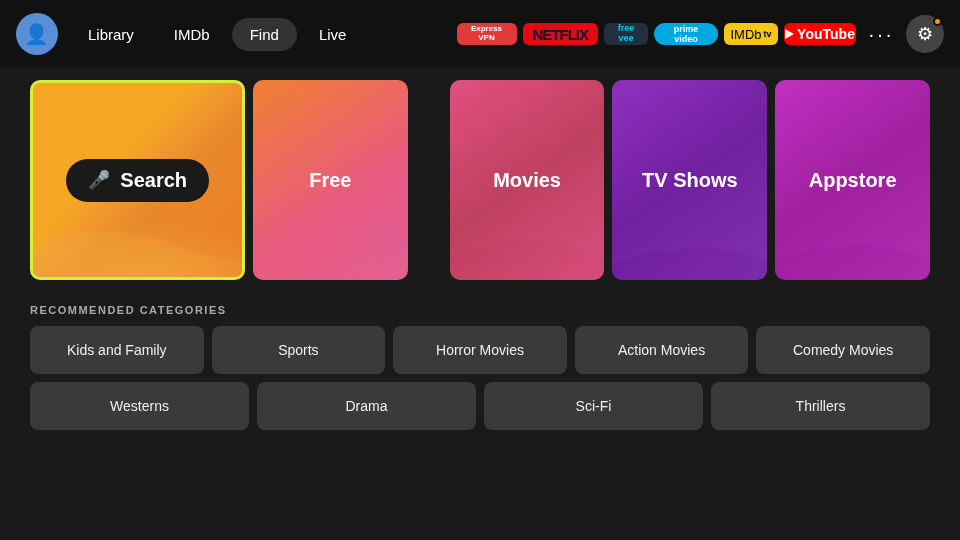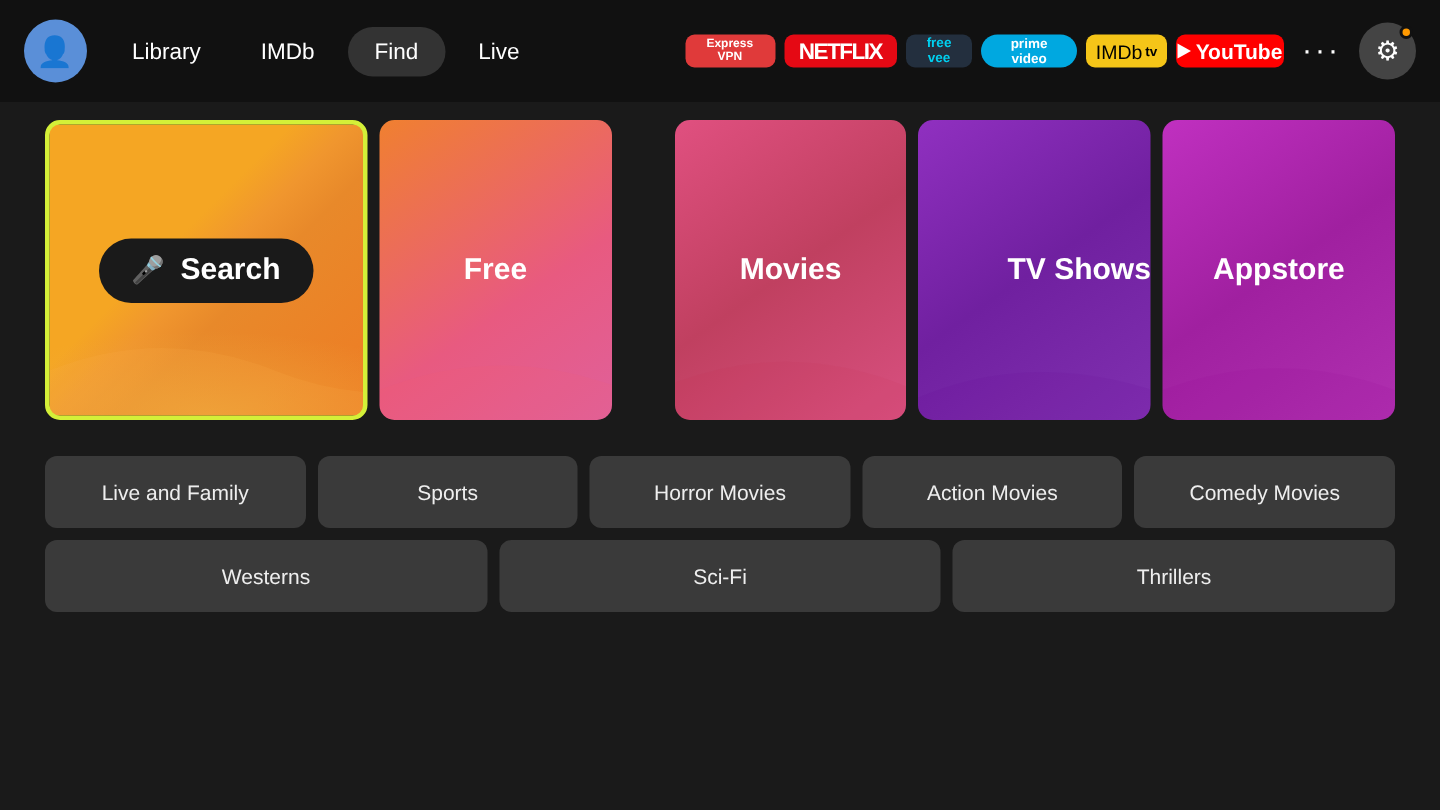--- a/index.html
+++ b/index.html
@@ -71,21 +71,21 @@
       display: flex;
       align-items: center;
       justify-content: center;
       font-size: 11px;
       font-weight: bold;
       padding: 0 10px;
       cursor: pointer;
     }
 
     .badge-express { background: #e03a3a; color: white; font-size: 9px; width: 60px; }
-    .badge-netflix { background: #e50914; color: #ffffff; font-size: 16px; font-weight: 900; letter-spacing: -1px; }
+    .badge-netflix { background: #e50914; color: #0f172a; font-size: 16px; font-weight: 900; letter-spacing: -1px; }
     .badge-prime { background: #00a8e0; color: white; font-size: 9px; width: 64px; border-radius: 14px; }
     .badge-imdb { background: #f5c518; color: #000; font-size: 13px; font-weight: 900; width: 54px; }
     .badge-youtube { background: #ff0000; color: white; font-size: 10px; width: 72px; display: flex; align-items: center; gap: 3px; }
 
     .more-btn {
       background: transparent;
       border: none;
       color: white;
       font-size: 20px;
       cursor: pointer;
@@ -180,21 +180,20 @@
       background: linear-gradient(145deg, #f08030 0%, #e85a80 60%, #e0609a 100%);
     }
 
     .tile-movies {
       background: linear-gradient(145deg, #e05080 0%, #c04060 50%, #d85080 100%);
       margin-left: 34px;
     }
 
     .tile-tvshows {
       background: linear-gradient(145deg, #9030c0 0%, #7020a0 50%, #8030b0 100%);
-      justify-content: flex-end;
     }
 
     .tile-appstore {
       background: linear-gradient(145deg, #c030c0 0%, #a020a0 50%, #b030b0 100%);
     }
 
     
     .wave-overlay {
       position: absolute;
       bottom: 0;
@@ -352,27 +351,29 @@
       <span>Appstore</span>
       <svg class="wave-overlay" viewBox="0 0 300 60" preserveAspectRatio="none">
         <path d="M0,40 Q80,10 160,42 Q240,70 300,32 L300,60 L0,60 Z" fill="rgba(150,0,150,0.3)"></path>
       </svg>
     </div>
 
   </div>
 </main>
 
 <section class="recommended-section">
+  <div class="section-title">RECOMMENDED CATEGORIES</div>
   <div class="category-grid">
     <div class="category-row">
-      <button class="category-btn">Live and Family</button>
+      <button class="category-btn">Kids and Family</button>
       <button class="category-btn">Sports</button>
       <button class="category-btn">Horror Movies</button>
       <button class="category-btn">Action Movies</button>
       <button class="category-btn">Comedy Movies</button>
     </div>
     <div class="category-row">
       <button class="category-btn">Westerns</button>
+      <button class="category-btn">Drama</button>
       <button class="category-btn">Sci-Fi</button>
       <button class="category-btn">Thrillers</button>
     </div>
   </div>
 </section>
 
 </body></html>

